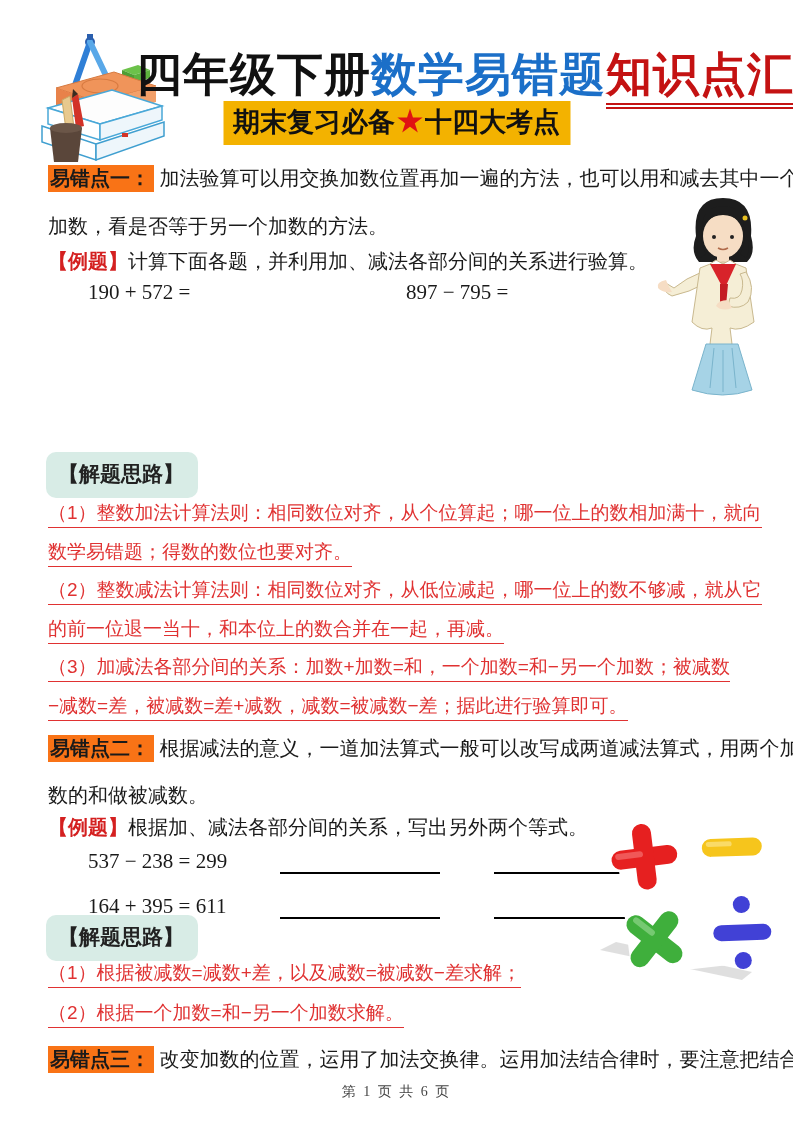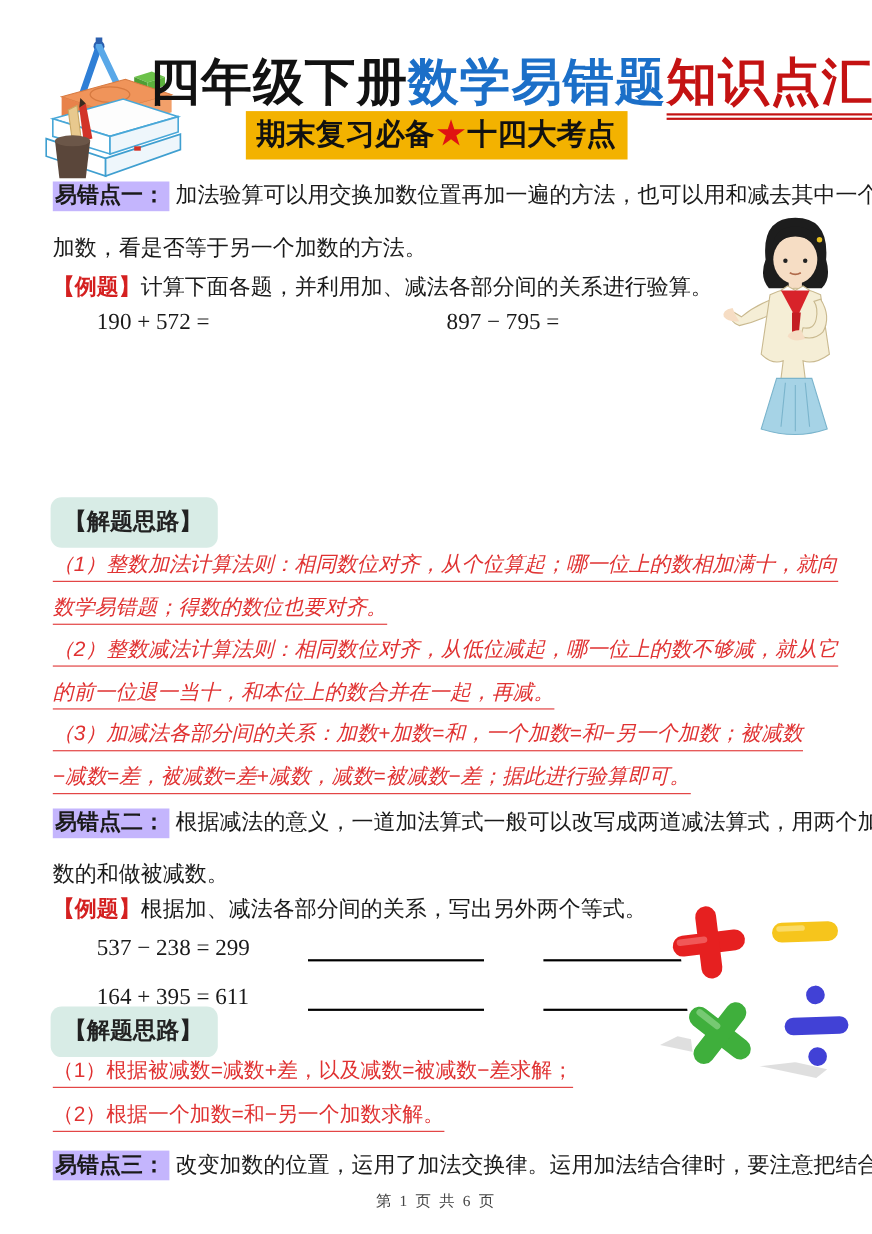--- a/index.html
+++ b/index.html
@@ -19,21 +19,21 @@
   .t-blue  { color:#1b6fc8; }
   .t-red   { color:#c41212; border-bottom:6px double #c41212; padding-bottom:2px; }
   .subtitle {
     position:absolute; top:101px; left:50%; transform:translateX(-50%);
     background:#f3b200; padding:3px 10px 5px 10px; white-space:nowrap;
     font-weight:bold; font-size:27px; color:#111;
   }
   .subtitle .star { color:#e01212; font-size:29px; padding:0 2px; }
   
   .line { position:absolute; left:48px; white-space:nowrap; font-size:20px; line-height:30px; }
-  .hl   { background:#c4b5fd; font-weight:bold; padding:2px 4px 3px 2px; }
+  .hl   { background:#f97316; font-weight:bold; padding:2px 4px 3px 2px; }
   .ex-label { color:#d42020; font-weight:bold; }
   .eq { position:absolute; font-family:"Liberation Serif", serif; font-size:21px; white-space:nowrap; }
   
   .think-box {
     position:absolute; left:46px; background:#d8ece6; border-radius:10px;
     padding:8px 14px 10px 12px; font-size:21px; font-weight:bold; color:#222;
   }
   .red-lines { position:absolute; left:48px; width:712px; color:#e03232; font-size:19px; }
   .red-lines .rl { height:38.5px; white-space:nowrap; }
   .red-lines .rl span { border-bottom:1.5px solid #e03232; padding-bottom:4px; }
@@ -140,21 +140,21 @@
     <path d="M96,80 Q106,96 98,110 Q90,118 78,114 L80,106 Q90,108 92,98 Q94,88 90,82 Z" fill="#f5eed6" stroke="#c9b98f" stroke-width="1"></path>
     <path d="M78,108 Q68,108 66,114 Q72,120 82,116 Z" fill="#f6ddc4"></path>
 
     <path d="M56,152 L88,152 L102,198 Q73,208 42,198 Z" fill="#a6d3e6" stroke="#7ab4cc" stroke-width="1"></path>
     <path d="M64,156 L60,196 M73,158 L73,200 M82,156 L86,196" stroke="#7ab4cc" stroke-width="1" fill="none"></path>
   </svg>
 
   <div class="think-box" style="top:452px;">
     <span>【解题思路】</span>
   </div>
-  <div class="red-lines" style="top:500px;font-style:italic;">
+  <div class="red-lines" style="top:500px;">
     <div class="rl"><span>（1）整数加法计算法则：相同数位对齐，从个位算起；哪一位上的数相加满十，就向</span></div>
     <div class="rl"><span>数学易错题；得数的数位也要对齐。</span></div>
     <div class="rl"><span>（2）整数减法计算法则：相同数位对齐，从低位减起，哪一位上的数不够减，就从它</span></div>
     <div class="rl"><span>的前一位退一当十，和本位上的数合并在一起，再减。</span></div>
     <div class="rl"><span>（3）加减法各部分间的关系：加数+加数=和，一个加数=和−另一个加数；被减数</span></div>
     <div class="rl"><span>−减数=差，被减数=差+减数，减数=被减数−差；据此进行验算即可。</span></div>
   </div>
 
   <div class="line" style="top:733px;">
     <span class="hl">易错点二：</span>

